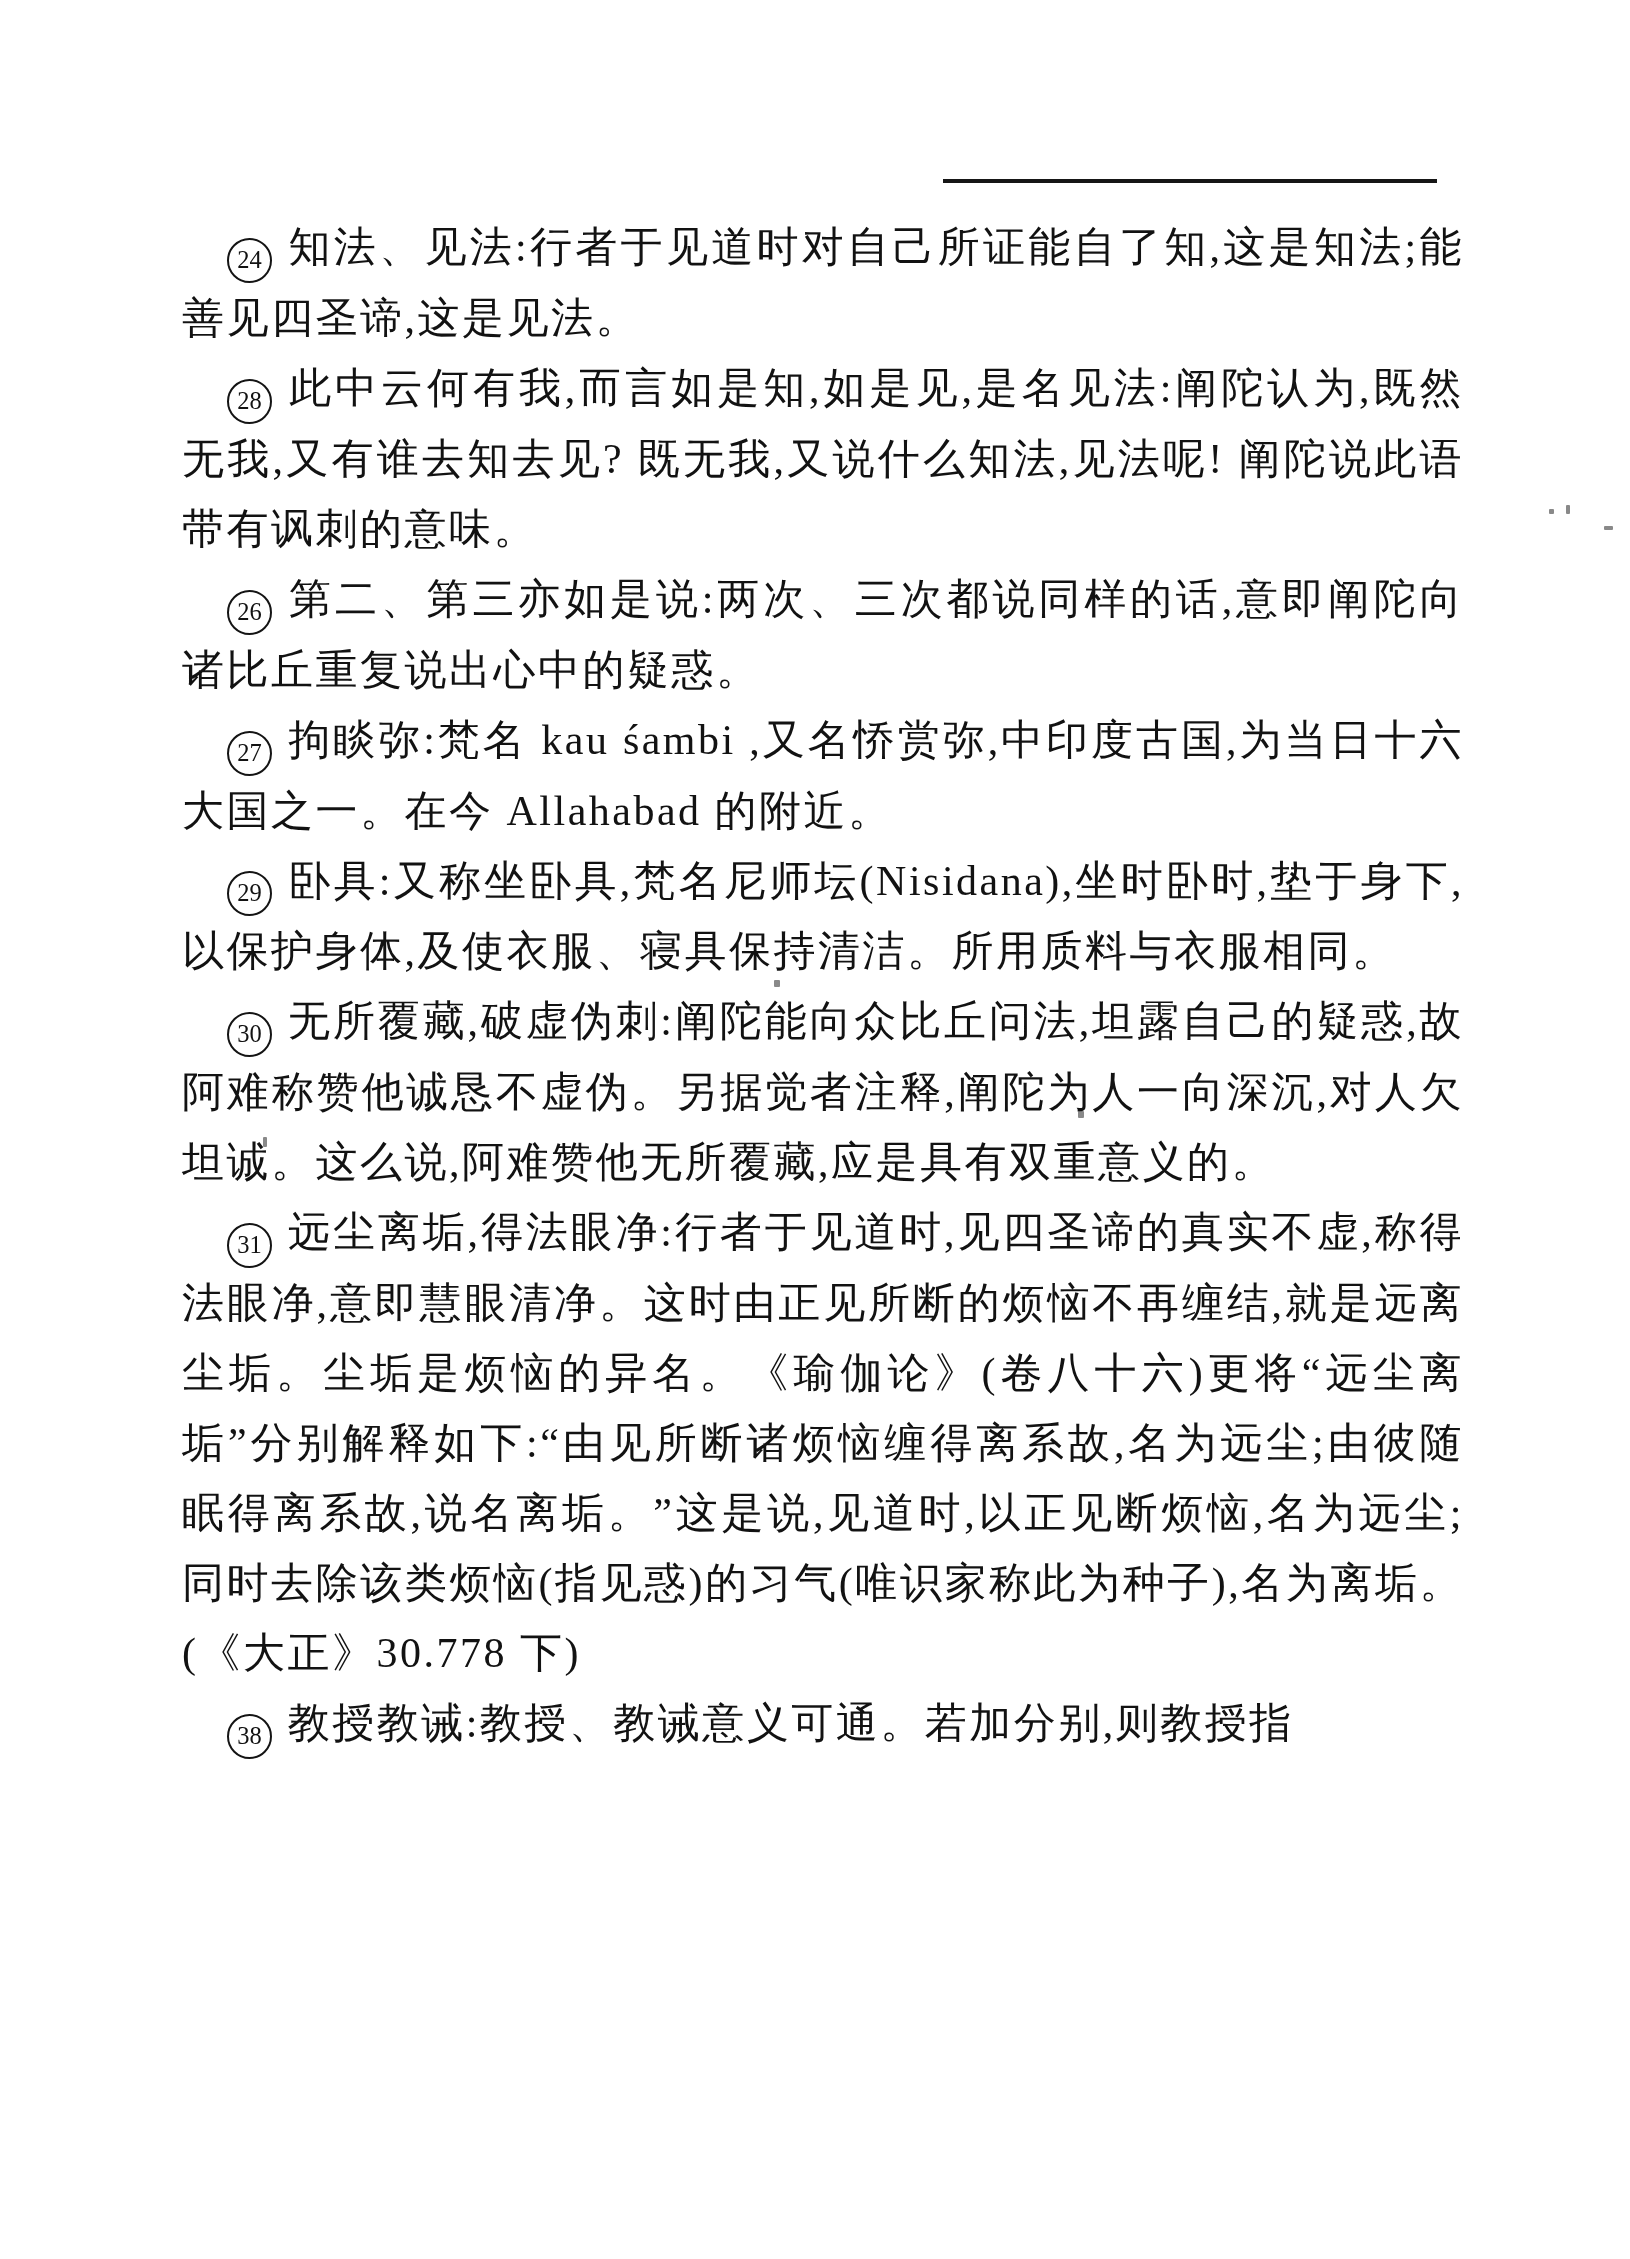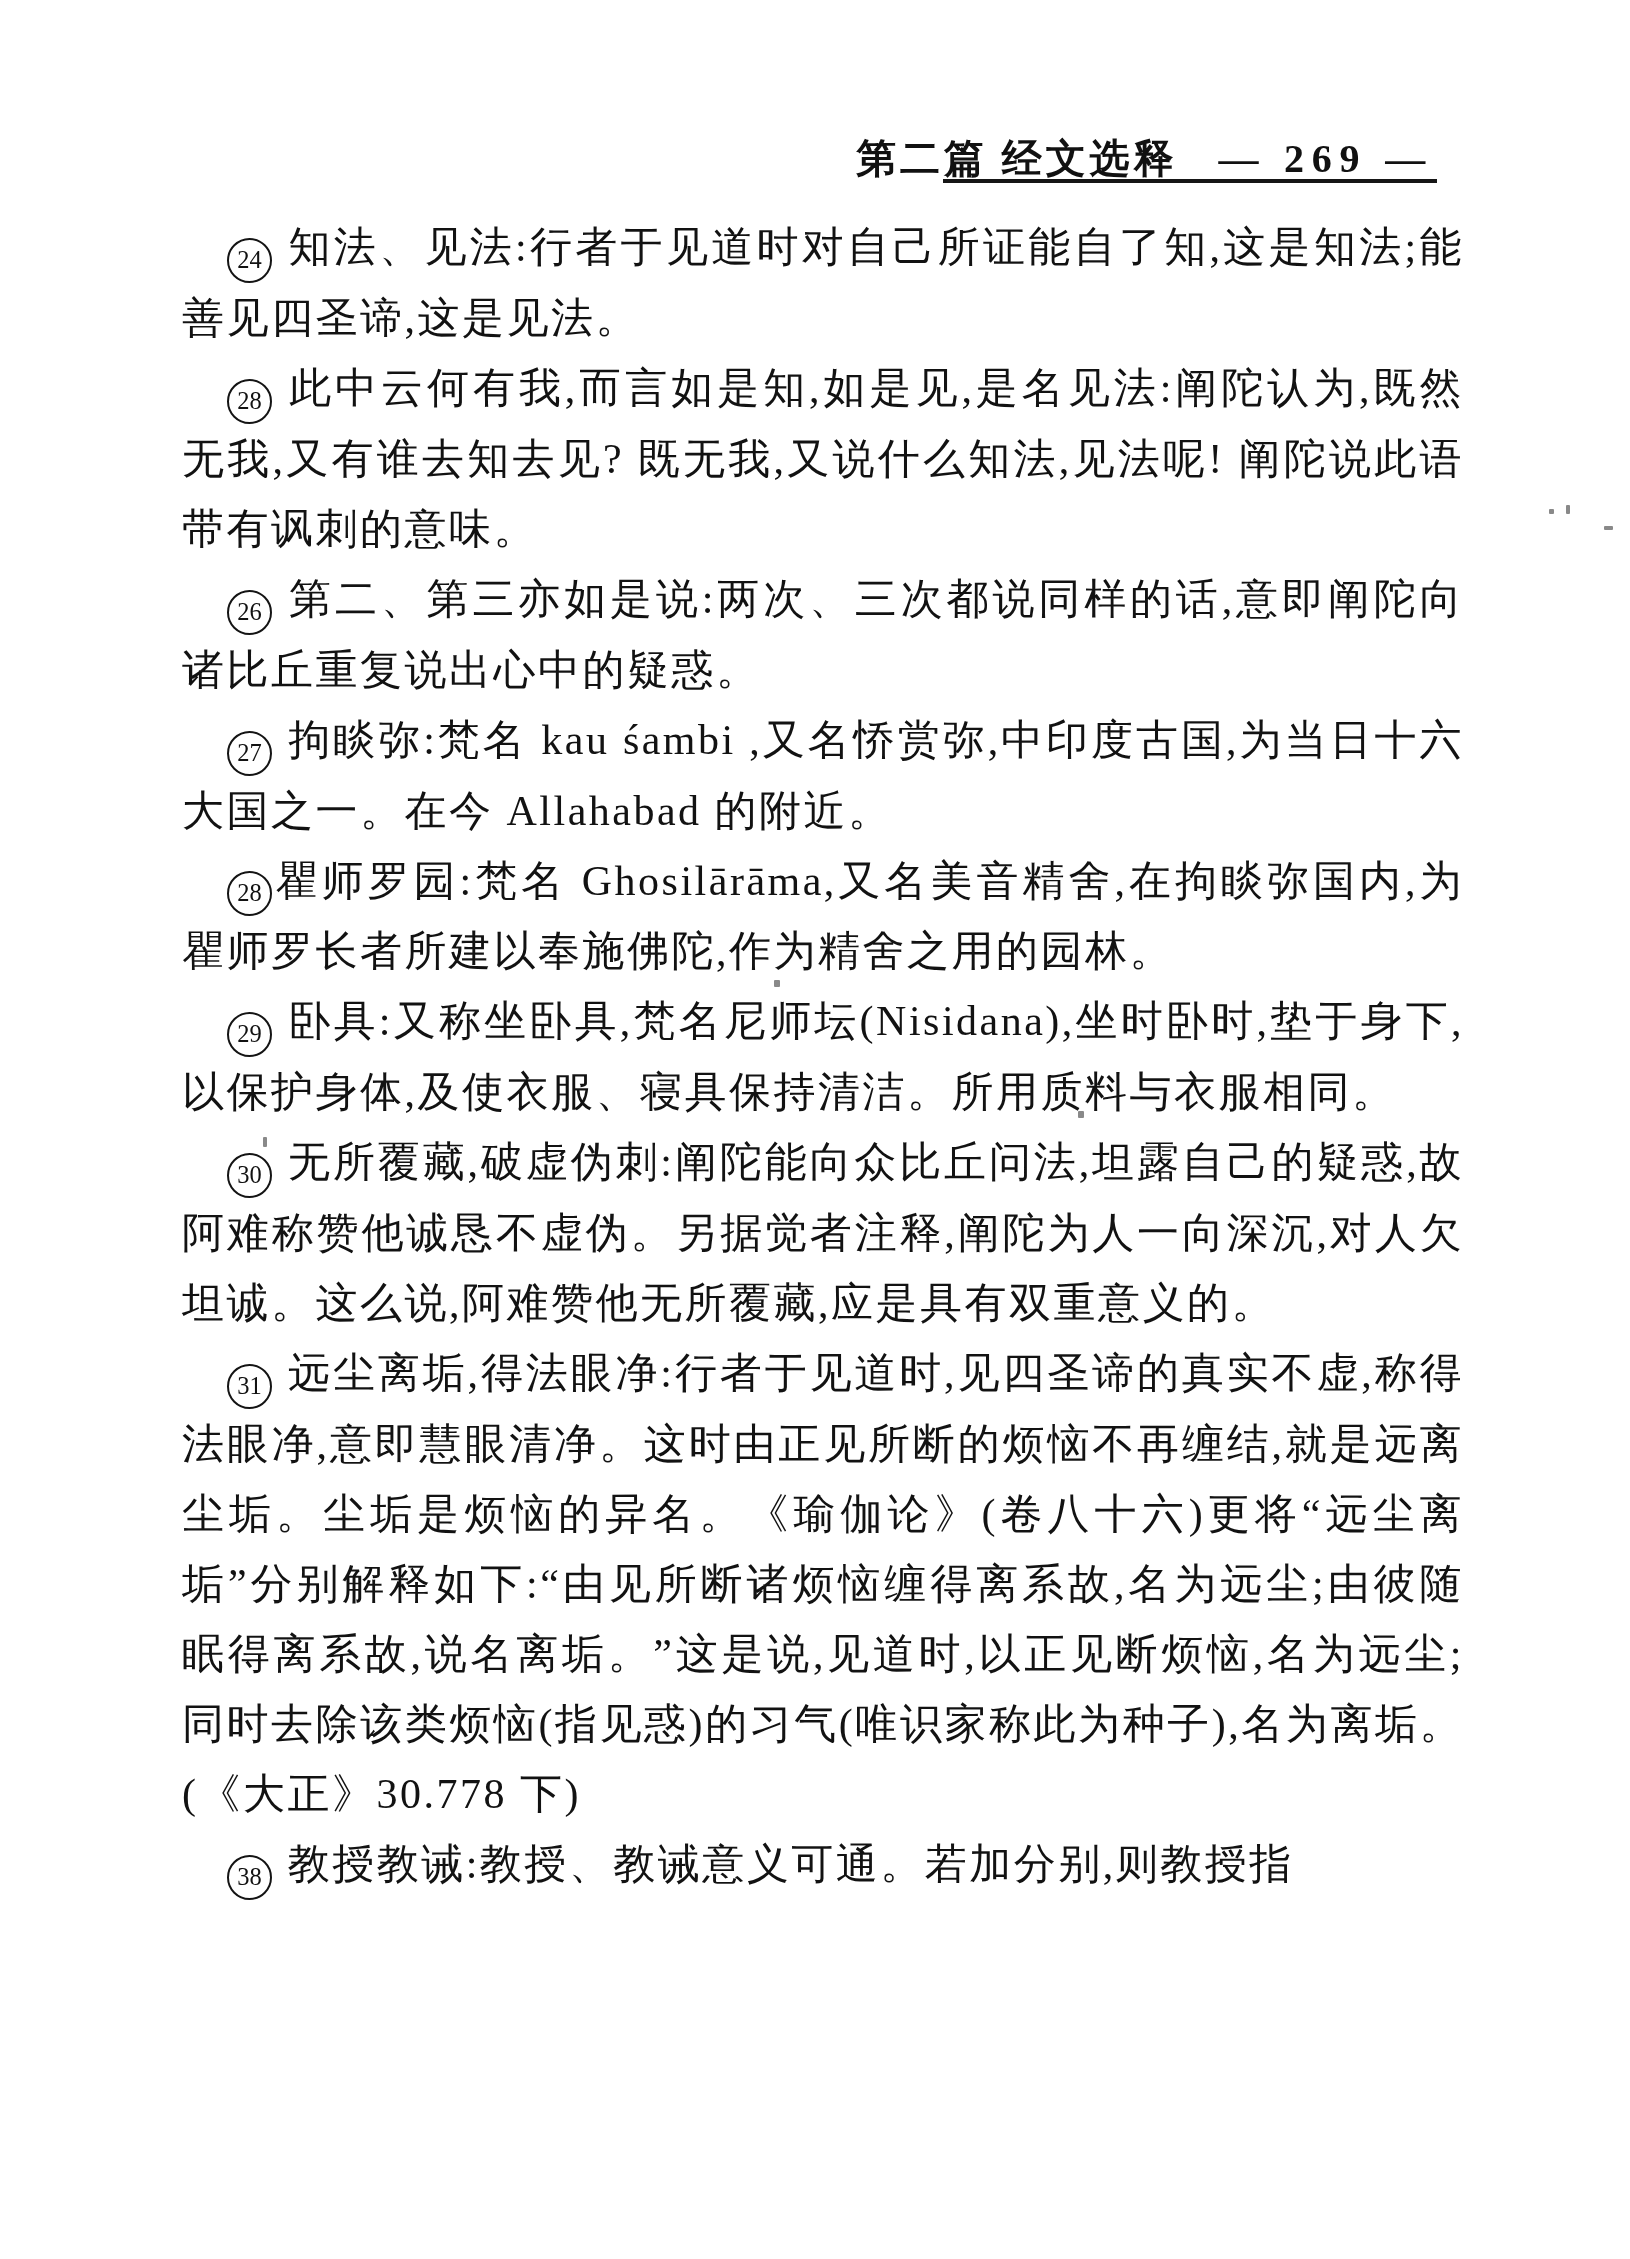--- a/index.html
+++ b/index.html
@@ -90,31 +90,27 @@
   .speck.s3 { left: 1604px; top: 526px; width: 8.8px; height: 3.9px; }
   .speck.s4 { left: 774px;  top: 980px; width: 5.9px; height: 6.9px; }
   .speck.s5 { left: 1078px; top: 1111px; width: 5.9px; height: 6.9px; }
   .speck.s6 { left: 263px;  top: 1137px; width: 3.9px; height: 9.8px; }
 </style>
 </head>
 <body>
 
 <div class="page">
 
-  <div class="page-header">
-    <span>第二篇 经文选释</span><span class="page-number">— 269 —</span>
-  </div>
   <div class="header-rule"></div>
 
   <div class="note-list">
       <p class="note"><span class="badge">24</span><span>知法、见法:行者于见道时对自己所证能自了知,这是知法;能善见四圣谛,这是见法。</span></p>
       <p class="note"><span class="badge">28</span><span>此中云何有我,而言如是知,如是见,是名见法:阐陀认为,既然无我,又有谁去知去见? 既无我,又说什么知法,见法呢! 阐陀说此语带有讽刺的意味。</span></p>
       <p class="note"><span class="badge">26</span><span>第二、第三亦如是说:两次、三次都说同样的话,意即阐陀向诸比丘重复说出心中的疑惑。</span></p>
       <p class="note"><span class="badge">27</span><span>拘睒弥:梵名 kau śambi ,又名㤭赏弥,中印度古国,为当日十六大国之一。在今 Allahabad 的附近。</span></p>
-      <p class="note tight"><span class="badge">28</span><span>瞿师罗园:梵名 Ghosilārāma,又名美音精舍,在拘睒弥国内,为瞿师罗长者所建以奉施佛陀,作为精舍之用的园林。</span></p>
       <p class="note"><span class="badge">29</span><span>卧具:又称坐卧具,梵名尼师坛(Nisidana),坐时卧时,垫于身下,以保护身体,及使衣服、寝具保持清洁。所用质料与衣服相同。</span></p>
       <p class="note"><span class="badge">30</span><span>无所覆藏,破虚伪刺:阐陀能向众比丘问法,坦露自己的疑惑,故阿难称赞他诚恳不虚伪。另据觉者注释,阐陀为人一向深沉,对人欠坦诚。这么说,阿难赞他无所覆藏,应是具有双重意义的。</span></p>
       <p class="note"><span class="badge">31</span><span>远尘离垢,得法眼净:行者于见道时,见四圣谛的真实不虚,称得法眼净,意即慧眼清净。这时由正见所断的烦恼不再缠结,就是远离尘垢。尘垢是烦恼的异名。《瑜伽论》(卷八十六)更将“远尘离垢”分别解释如下:“由见所断诸烦恼缠得离系故,名为远尘;由彼随眠得离系故,说名离垢。”这是说,见道时,以正见断烦恼,名为远尘;同时去除该类烦恼(指见惑)的习气(唯识家称此为种子),名为离垢。(《大正》30.778 下)</span></p>
       <p class="note"><span class="badge">38</span><span>教授教诫:教授、教诫意义可通。若加分别,则教授指</span></p>
     </div>
 
   <div class="speck s1"></div>
   <div class="speck s2"></div>
   <div class="speck s3"></div>
   <div class="speck s4"></div>

